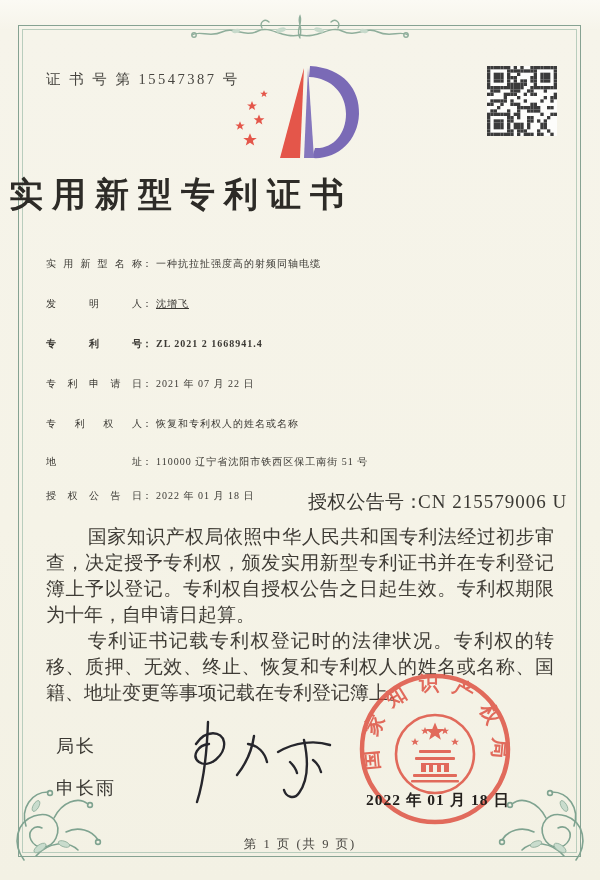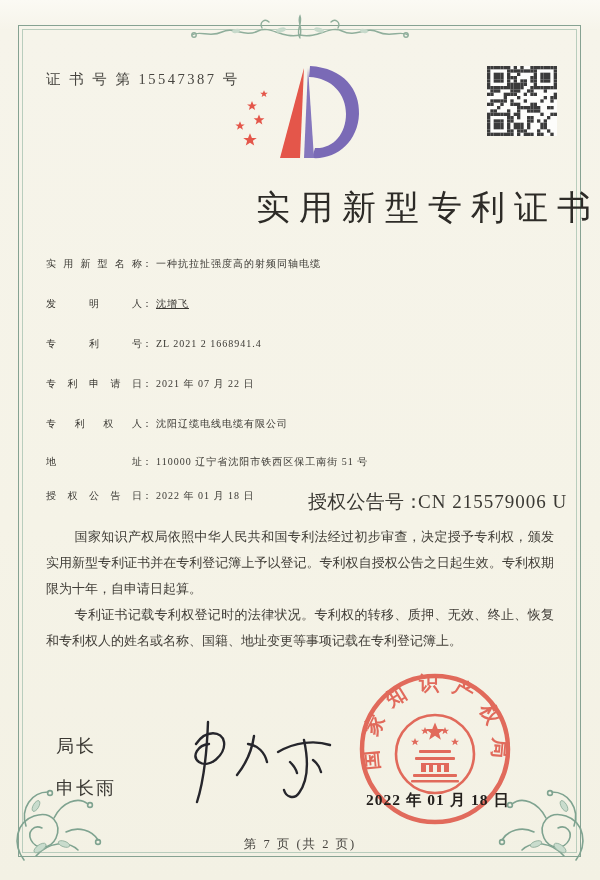--- a/index.html
+++ b/index.html
@@ -17,31 +17,31 @@
     position:absolute;left:3px;top:3px;right:3px;bottom:3px;
     border:1px solid #b9cdbd;
   }
   .ornament{position:absolute;pointer-events:none;}
   .cert-no{
     position:absolute;left:46px;top:70px;font-size:14.5px;letter-spacing:2.5px;color:#474540;
   }
   .logo{position:absolute;left:232px;top:58px;}
   .qr{position:absolute;left:487px;top:66px;width:70px;height:70px;background:#fdfdfb;}
   .doc-title{
-    position:absolute;left:0;top:185px;width:100%;text-align:right;
-    font-size:34px;font-weight:400;letter-spacing:9px;color:#2d2b27;text-indent:9px;
+    position:absolute;left:0;top:172px;width:100%;text-align:left;
+    font-size:34px;font-weight:700;letter-spacing:9px;color:#2d2b27;text-indent:9px;
   }
   .field{position:absolute;left:46px;font-size:10px;color:#3a3833;white-space:nowrap;}
   .flabel{display:inline-block;width:96px;text-align:justify;text-align-last:justify;vertical-align:top;}
   .fcolon{display:inline-block;width:14px;}
   .fvalue{letter-spacing:1px;}
   .field2{position:absolute;left:308px;font-size:19px;color:#3a3833;white-space:nowrap;}
   .paras{
     position:absolute;left:46px;top:524px;width:508px;
-    font-size:13px;line-height:26px;color:#3f3c36;text-align:justify;
+    font-size:19px;line-height:26px;color:#3f3c36;text-align:justify;
   }
   .paras p{margin:0;text-indent:2.2em;}
   .sign-block{position:absolute;left:56px;top:734px;font-size:18px;color:#3a3833;letter-spacing:2px;}
   .sign-name{margin-top:18px;}
   .signature{position:absolute;left:150px;top:700px;}
   .seal{position:absolute;left:348px;top:662px;opacity:.92;}
   .seal-date{
     position:absolute;left:366px;top:790px;font-size:15.5px;color:#24201d;
     letter-spacing:1px;font-weight:600;white-space:nowrap;
   }
@@ -369,28 +369,28 @@
     </svg>
 
   <div class="doc-title">实用新型专利证书</div>
 
   <div class="field" style="top:257px;">
     <span class="flabel">实用新型名称</span><span class="fcolon">：</span><span class="fvalue">一种抗拉扯强度高的射频同轴电缆</span>
   </div>
   <div class="field" style="top:297px;text-decoration:underline;">
     <span class="flabel">发明人</span><span class="fcolon">：</span><span class="fvalue">沈增飞</span>
   </div>
-  <div class="field" style="top:337px;">
+  <div class="field" style="top:337px;font-weight:bold;">
     <span class="flabel">专利号</span><span class="fcolon">：</span><span class="fvalue">ZL 2021 2 1668941.4</span>
   </div>
   <div class="field" style="top:377px;">
     <span class="flabel">专利申请日</span><span class="fcolon">：</span><span class="fvalue">2021 年 07 月 22 日</span>
   </div>
   <div class="field" style="top:417px;">
-    <span class="flabel">专利权人</span><span class="fcolon">：</span><span class="fvalue">沈阳辽缆电线电缆有限公司</span>
+    <span class="flabel">专利权人</span><span class="fcolon">：</span><span class="fvalue">恢复和专利权人的姓名或名称</span>
   </div>
   <div class="field" style="top:455px;">
     <span class="flabel">地址</span><span class="fcolon">：</span><span class="fvalue">110000  辽宁省沈阳市铁西区保工南街 51 号</span>
   </div>
   <div class="field" style="top:489px;">
     <span class="flabel">授权公告日</span><span class="fcolon">：</span><span class="fvalue">2022 年 01 月 18 日</span>
   </div>
   <div class="field2" style="top:489px;">
     <span class="flabel">授权公告号</span><span class="fcolon">：</span><span class="fvalue">CN 215579006 U</span>
   </div>
@@ -449,15 +449,15 @@
           <rect x="-9" y="11" width="3" height="7"></rect>
           <rect x="-2" y="11" width="4" height="7"></rect>
           <rect x="6" y="11" width="3" height="7"></rect>
         </g>
       </g>
     </g>
   </svg>
 
   <div class="seal-date">2022 年 01 月 18 日</div>
 
-  <div class="footer-page">第 7 页 (共 2 页)</div>
+  <div class="footer-page">第 1 页 (共 9 页)</div>
 
 </div>
 
 </body></html>

